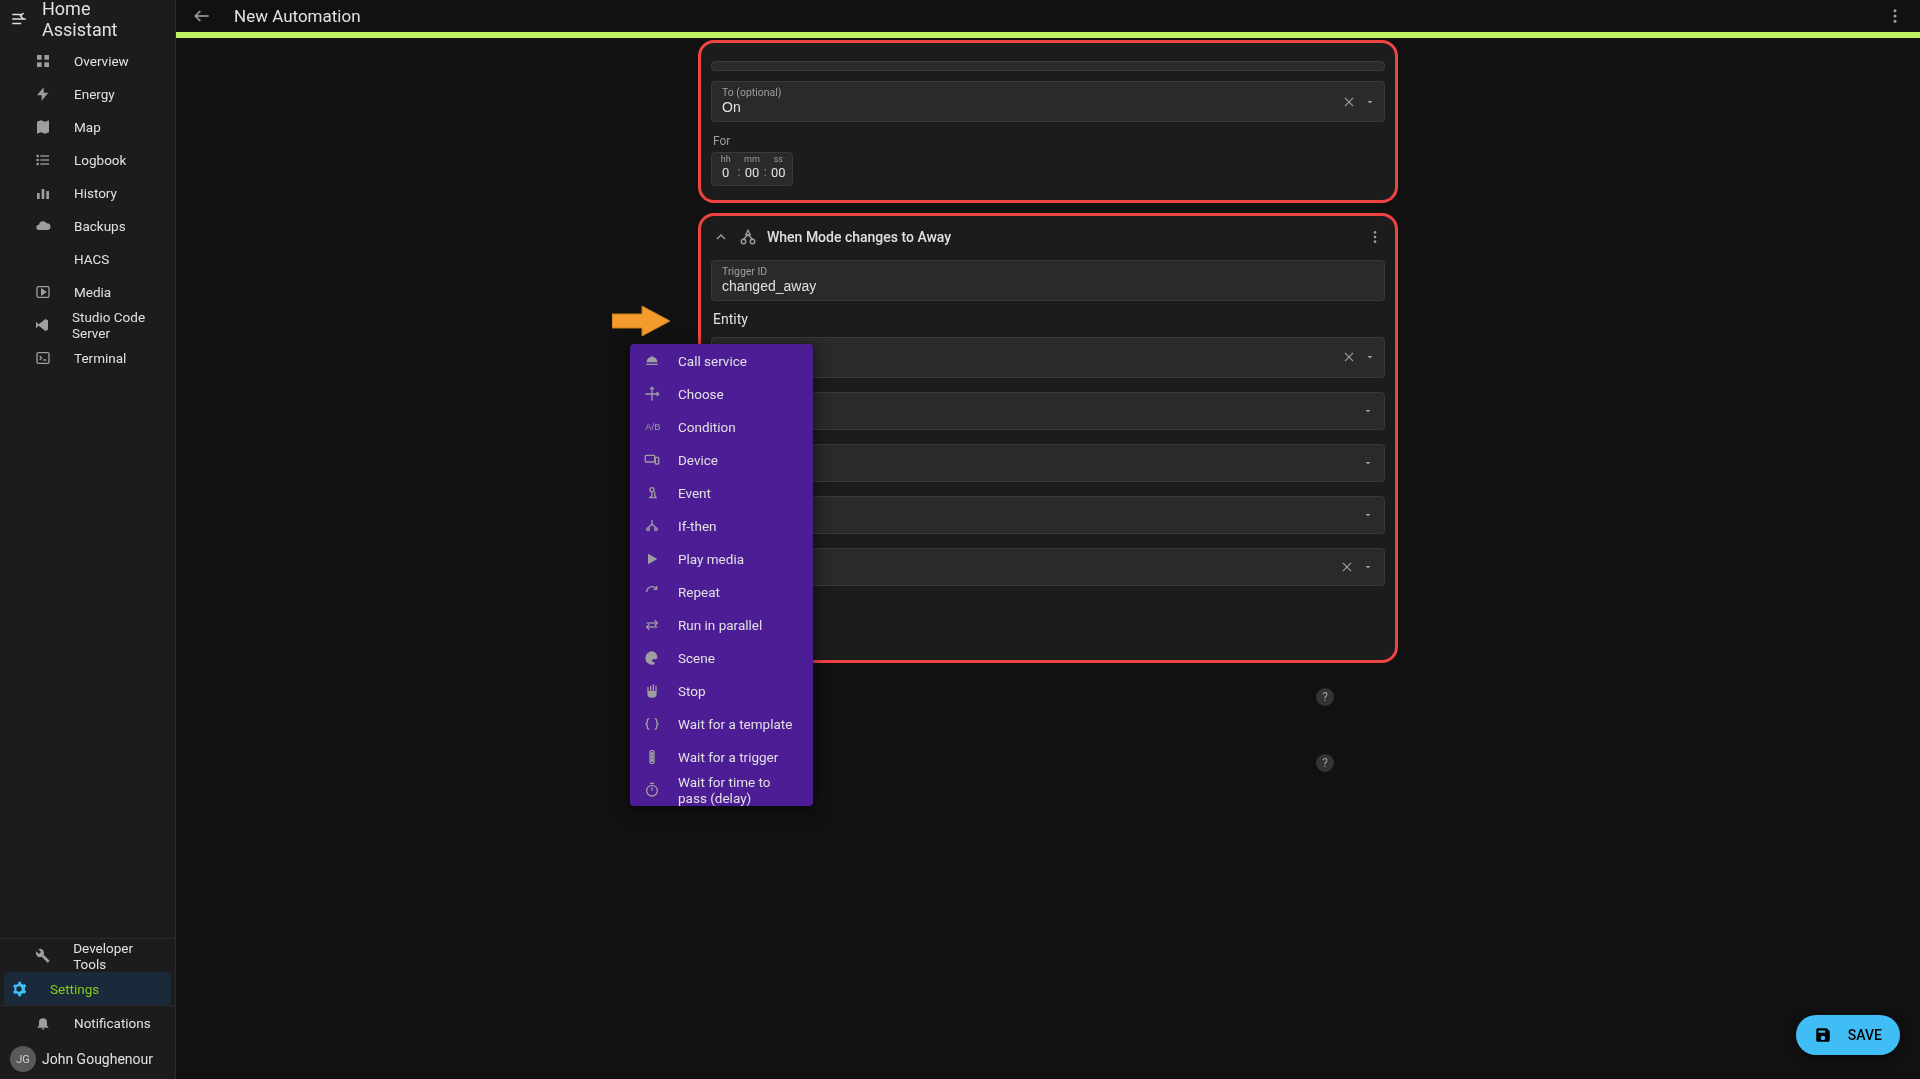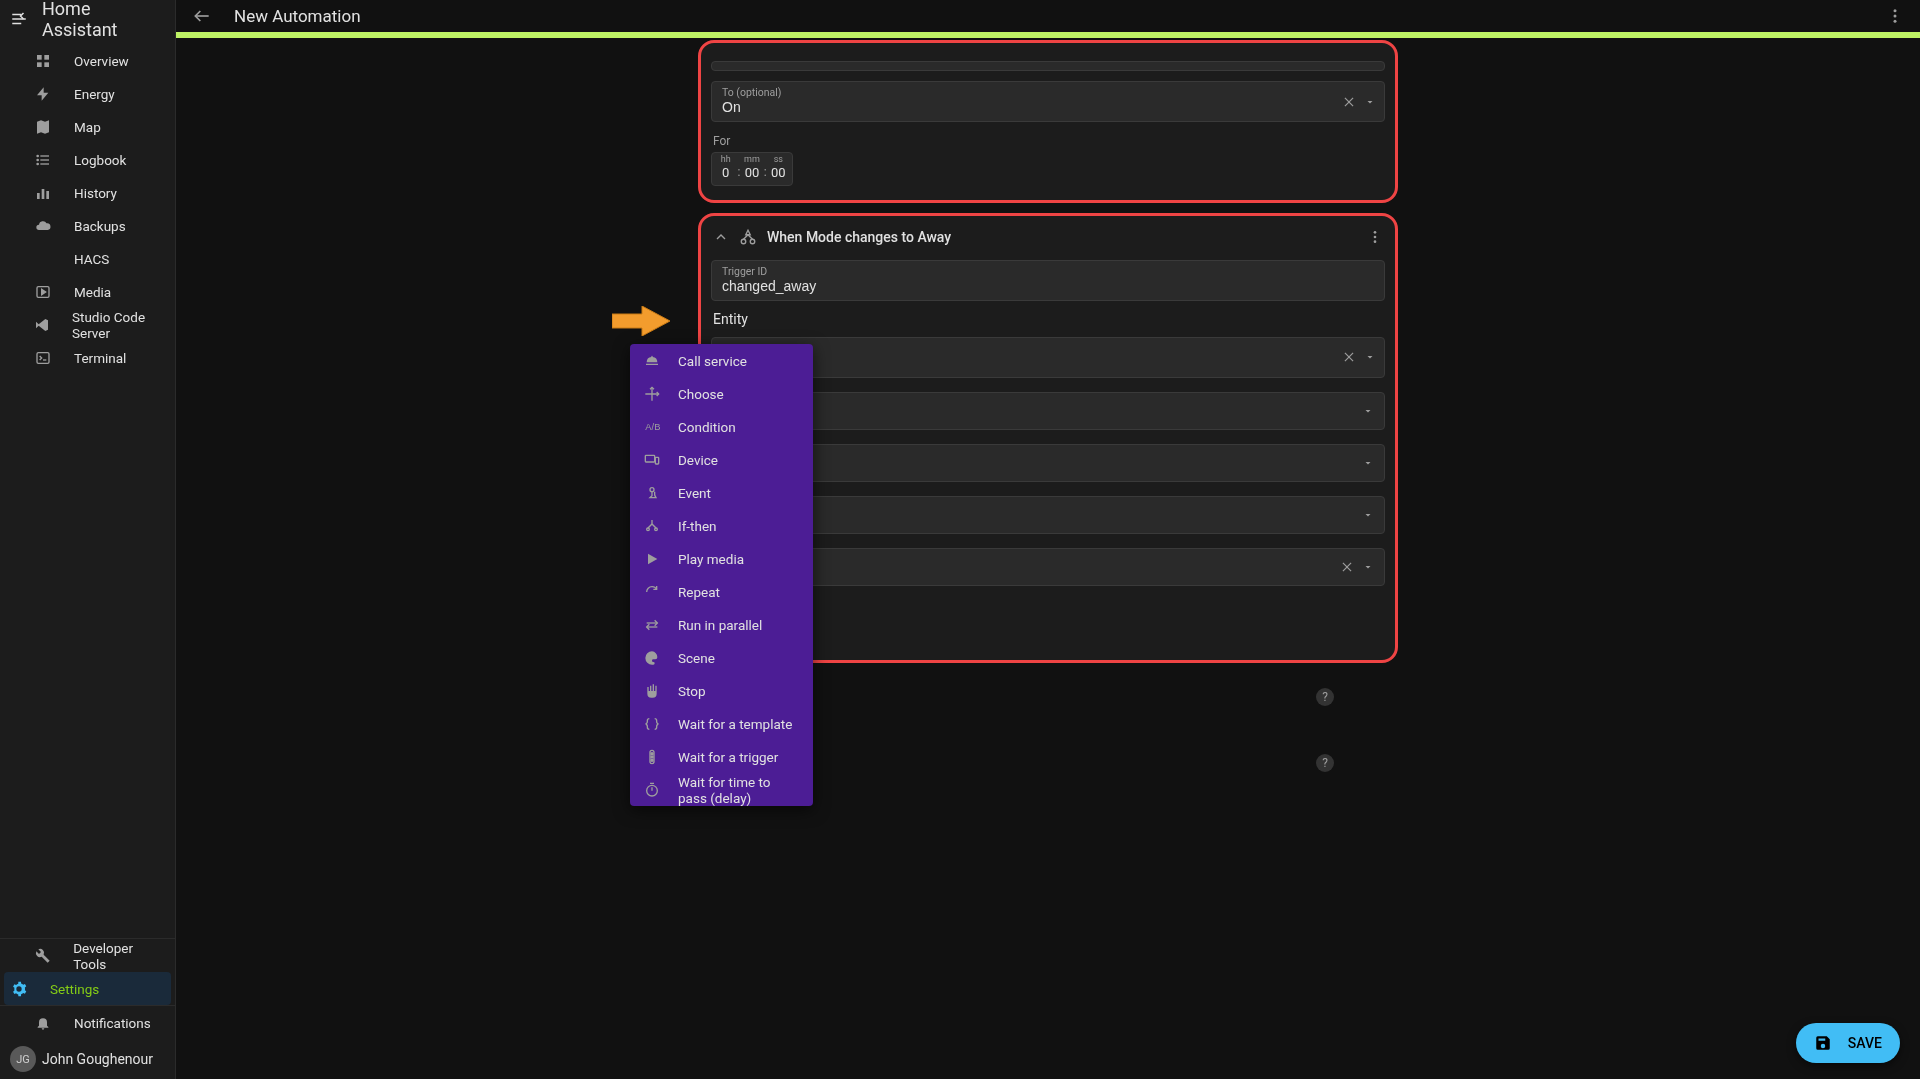--- a/index.html
+++ b/index.html
@@ -219,21 +219,21 @@
     background:#333; width:18px; height:18px; border-radius:50%;
     display:flex; align-items:center; justify-content:center;
     font-size:12px;
   }
   .help1 { top: 650px; left: 1140px; right:auto; }
   .help2 { top: 716px; left: 1140px; right:auto; }
 
   .save-fab {
     position:absolute;
     right: 20px;
-    bottom: 16px;
+    bottom: 24px;
     background:#41bdf5;
     color:#000;
     border-radius: 22px;
     height: 40px;
     padding: 0 18px;
     display:flex; align-items:center; gap:16px;
     font-weight:500; font-size:14px;
     cursor:pointer;
     box-shadow: 0 3px 8px rgba(0,0,0,.5);
   }

